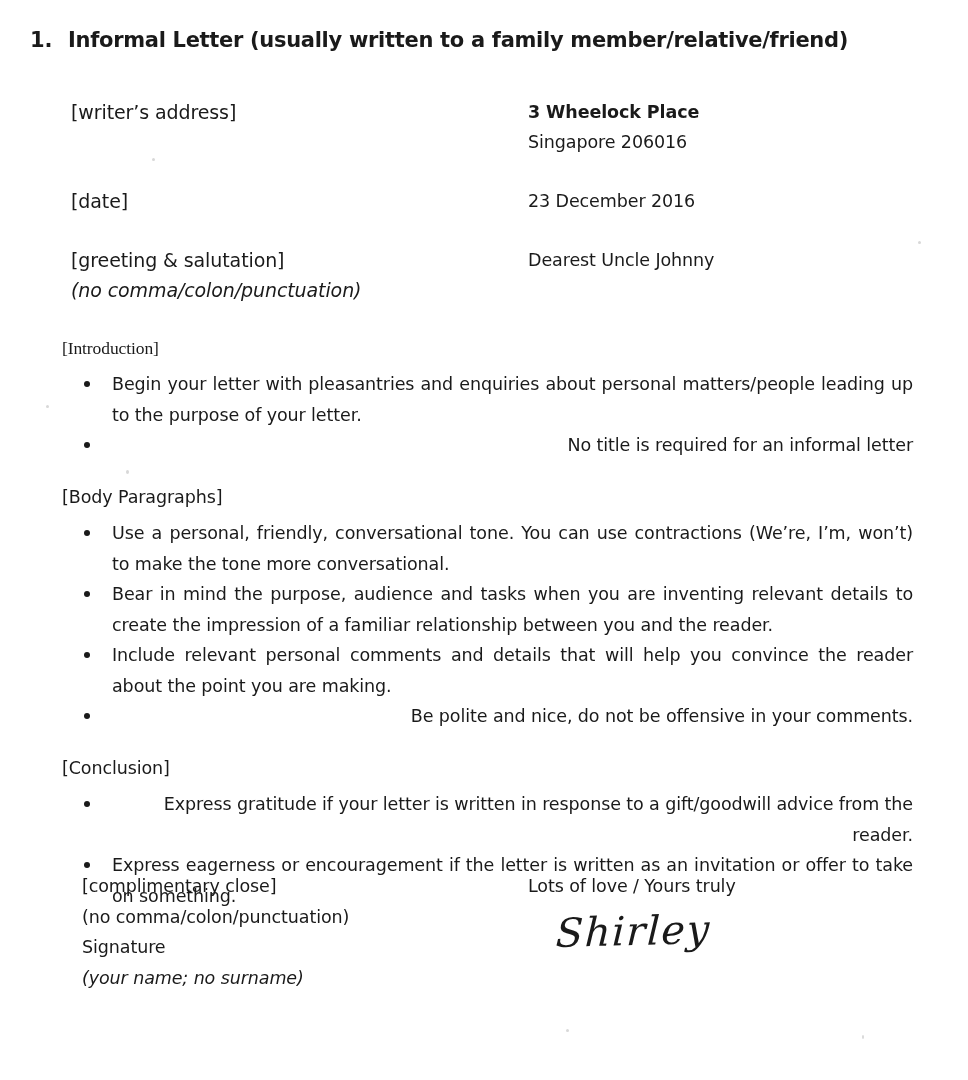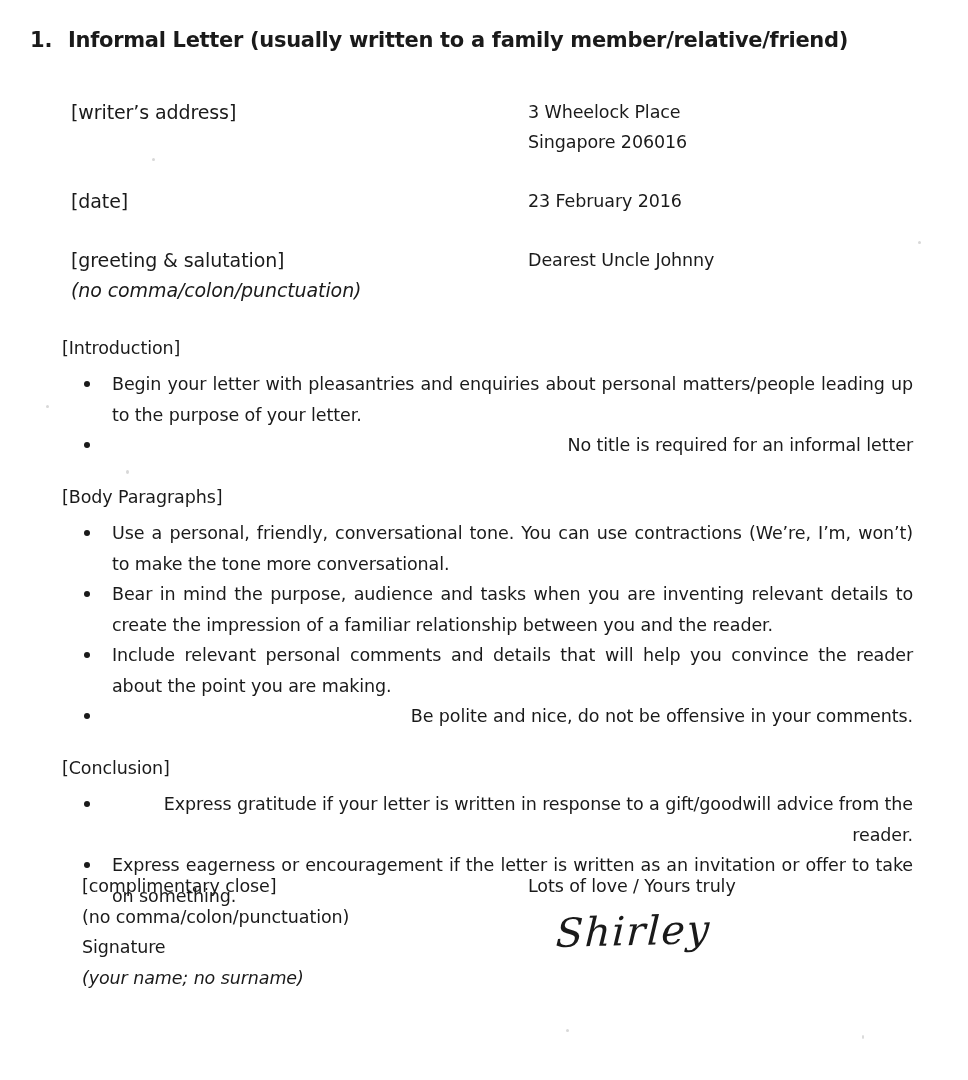--- a/index.html
+++ b/index.html
@@ -163,40 +163,40 @@
 
 <div class="page">
 
   <div class="title-row">
     <span class="title-num">1.</span>
     <span class="title-text">Informal Letter (usually written to a family member/relative/friend)</span>
   </div>
 
   <div class="row" style="top:97px;">
     <span class="label-col">[writer’s address]</span>
-    <span class="value-col" style="top:0;">3 Wheelock Place</span>
+    <span class="value-col" style="top:0;font-weight:bold;">3 Wheelock Place</span>
   </div>
   <div class="row" style="top:127px;">
     <span class="value-col">Singapore 206016</span>
   </div>
 
   <div class="row" style="top:186px;">
     <span class="label-col">[date]</span>
-    <span class="value-col">23 February 2016</span>
+    <span class="value-col">23 December 2016</span>
   </div>
 
   <div class="row" style="top:245px;">
     <span class="label-col">[greeting &amp; salutation]</span>
     <span class="value-col">Dearest Uncle Johnny</span>
   </div>
   <div class="row" style="top:275px;">
     <span class="label-col italic">(no comma/colon/punctuation)</span>
   </div>
 
-  <div class="section-head" style="top:333px;">[Introduction]</div>
+  <div class="section-head" style="top:333px;font-family:Liberation Serif, serif;">[Introduction]</div>
 
   <ul class="bullets" style="top:363px;">
     <li>Begin your letter with pleasantries and enquiries about personal matters/people leading up to the purpose of your letter.</li>
     <li class="nojust">No title is required for an informal letter</li>
   </ul>
 
   <div class="section-head" style="top:482px;">[Body Paragraphs]</div>
 
   <ul class="bullets" style="top:512px;">
     <li>Use a personal, friendly, conversational tone. You can use contractions (We’re, I’m, won’t) to make the tone more conversational.</li>

